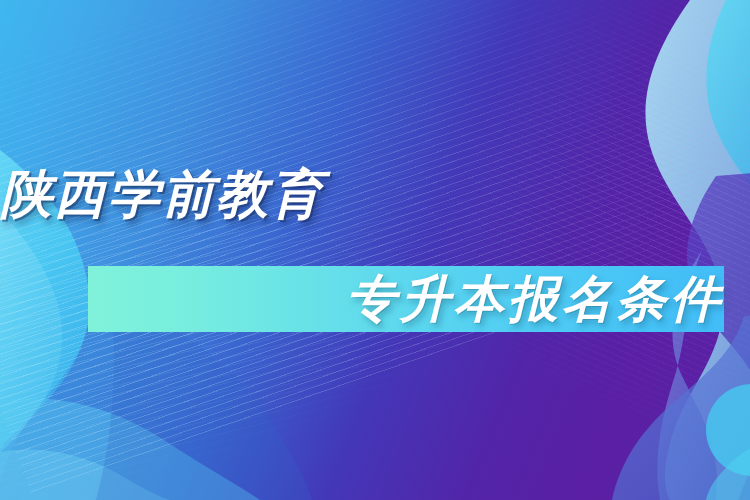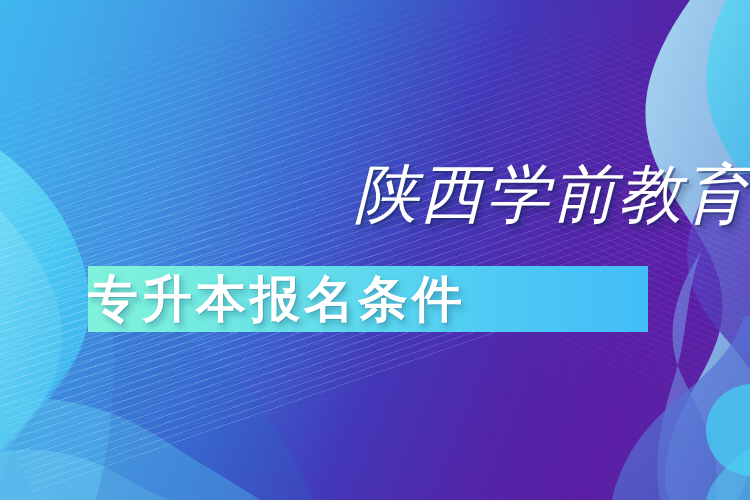--- a/index.html
+++ b/index.html
@@ -85,50 +85,51 @@
   }
 
   svg.art { position: absolute; inset: 0; display: block; }
 
   
   .title {
     position: absolute;
     left: 0;
     right: 0;
     top: 152px;
-    text-align: right;
-    font-size: 64px;
+    text-align: left;
+    font-size: 52px;
     line-height: 84px;
-    font-weight: normal;
+    font-weight: bold;
     font-style: italic;
     letter-spacing: 2px;
     color: #ffffff;
     white-space: nowrap;
     text-shadow:
        2px 2px 0 rgba(20,40,90,0.45),
        4px 5px 7px rgba(10,25,70,0.40);
   }
 
   .subtitle-bar {
     position: absolute;
     left: 88px;
     top: 266px;
-    width: 560px;
+    width: 636px;
     height: 66px;
     background: linear-gradient(90deg,
       #80f2da 0%,
       #78eede 14%,
       #6ae3e6 32%,
       #5bd6ef 52%,
       #4ecbf4 72%,
       #46c2f6 88%,
       #42bdf7 100%);
     display: flex;
     align-items: center;
-    justify-content: flex-start;
+    justify-content: flex-end;
+    font-style: italic;
   }
   .subtitle-text {
     font-family: "Liberation Serif", "DejaVu Serif", serif;
     font-size: 50px;
     line-height: 58px;
     font-weight: bold;
     color: #ffffff;
     letter-spacing: 4px;
     white-space: nowrap;
     text-shadow:

